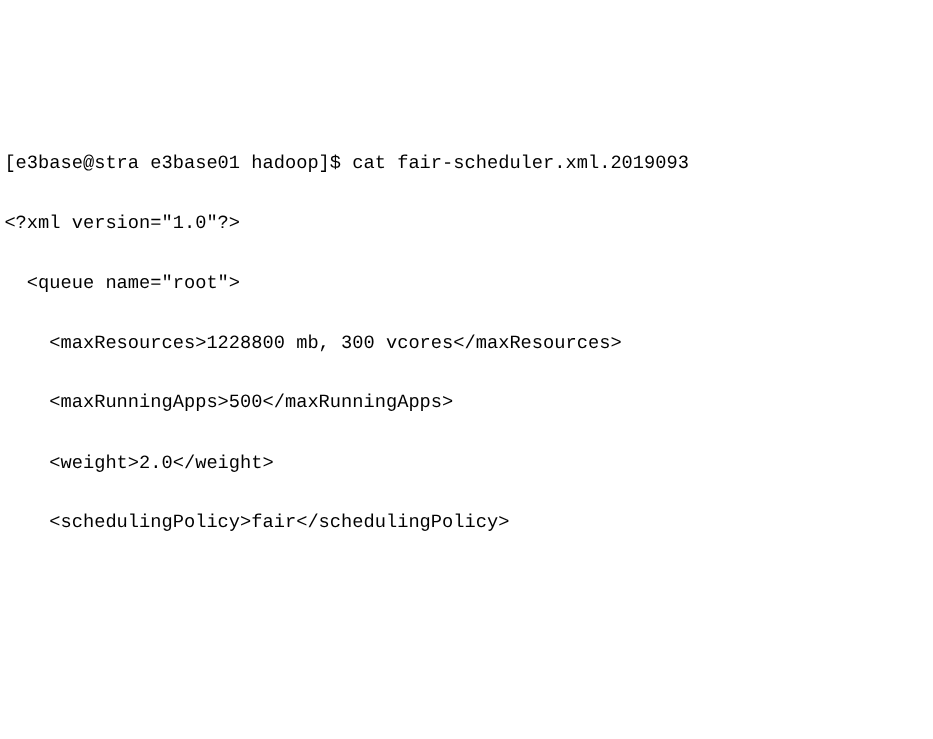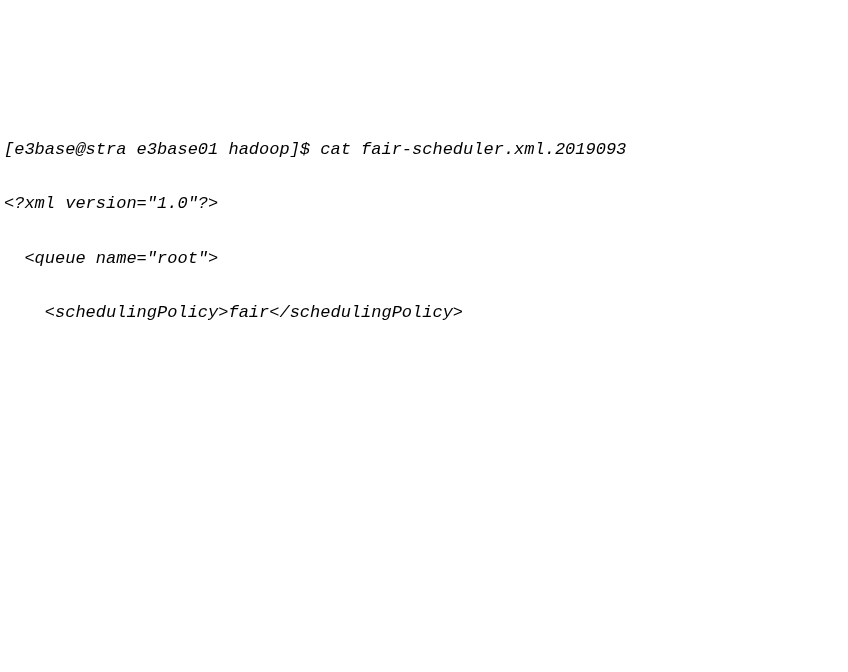--- a/index.html
+++ b/index.html
@@ -17,32 +17,34 @@
       padding: 0;
       overflow: hidden;
       width: 848px;
       height: 672px;
     }
     .terminal {
       padding: 0 4px;
     }
     .line {
       white-space: pre;
-      font-style: italic;
     }
   </style>
 </head>
 <body>
 
 
 
 <div class="terminal">
 <div class="line">[e3base@stra e3base01 hadoop]$ cat fair-scheduler.xml.2019093</div>
 <div class="line">&lt;?xml version="1.0"?&gt;</div>
 <div class="line">  &lt;queue name="root"&gt;</div>
+<div class="line">    &lt;maxResources&gt;1228800 mb, 300 vcores&lt;/maxResources&gt;</div>
+<div class="line">    &lt;maxRunningApps&gt;500&lt;/maxRunningApps&gt;</div>
+<div class="line">    &lt;weight&gt;2.0&lt;/weight&gt;</div>
 <div class="line">    &lt;schedulingPolicy&gt;fair&lt;/schedulingPolicy&gt;</div>
 
 
 
 
 
 
 
 
 

